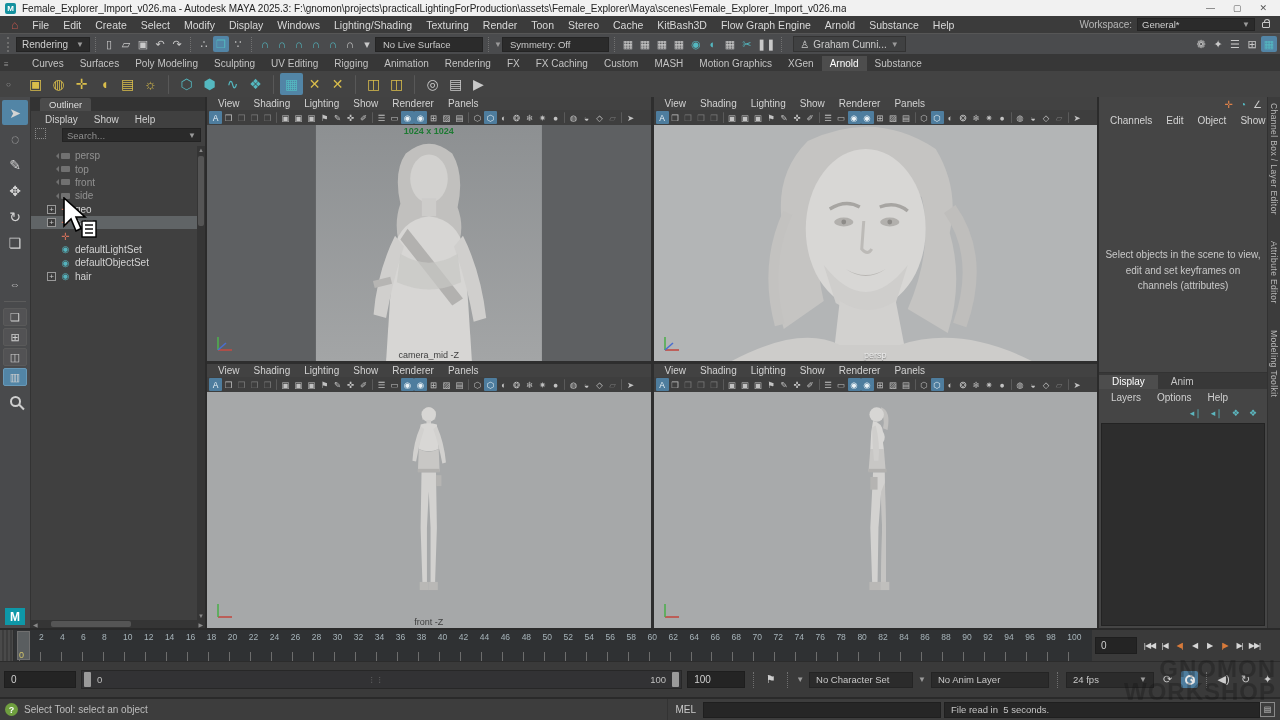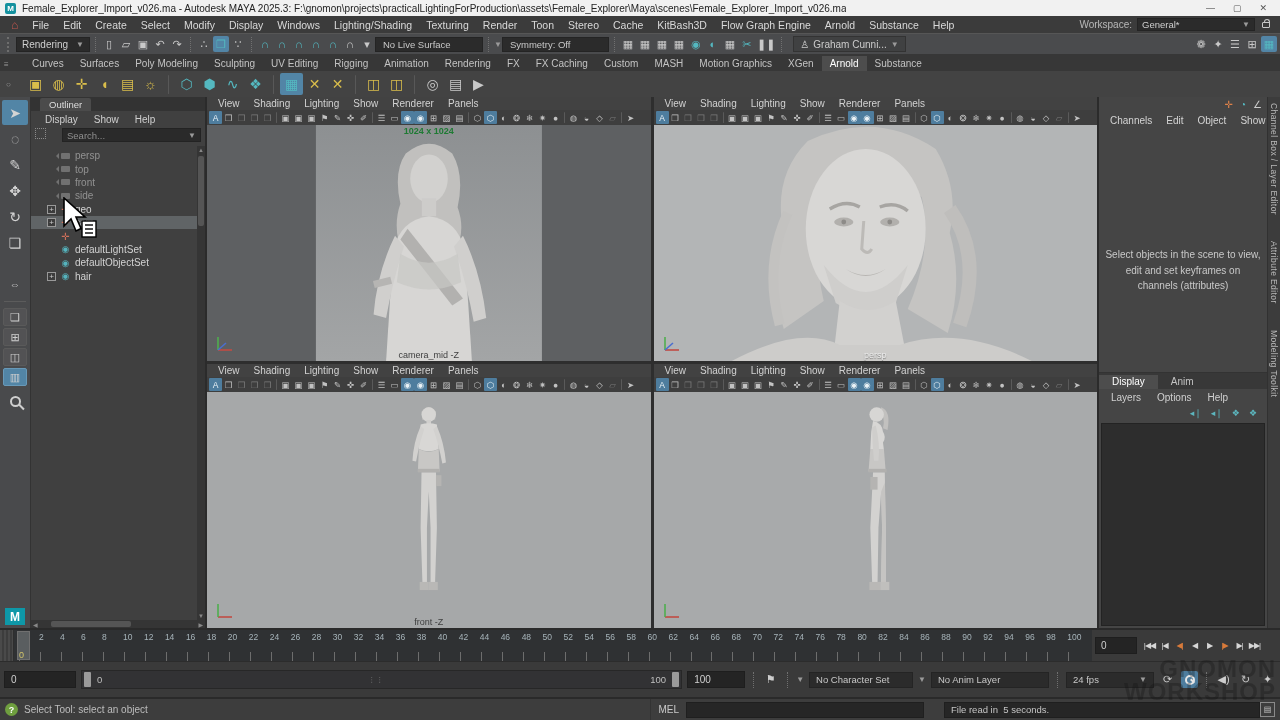--- a/index.html
+++ b/index.html
@@ -156,21 +156,21 @@
   .keyicon{width:9px;height:9px;position:relative;display:inline-block}
   .keyicon:before{content:"";position:absolute;left:0;top:0;width:6px;height:6px;border:2px solid #e6e6e6;border-radius:50%}
   .keyicon:after{content:"";position:absolute;left:5px;top:5px;width:5px;height:2px;background:#e6e6e6;transform:rotate(45deg)}
 
   
   .cmdrow{display:flex;align-items:center;background:#3d3d3d;border-top:2px solid #2a2a2a;font-size:10px}
   .help-left{flex:1;display:flex;align-items:center;gap:6px;padding-left:5px;color:#bdbdbd;border-right:1px solid #333;height:100%}
   .qicon{width:13px;height:13px;border-radius:50%;background:#6f9f3f;color:#fff;font-size:9px;font-weight:bold;display:flex;align-items:center;justify-content:center;flex:none}
   .mel-label{color:#c9c9c9;padding:0 7px}
   .mel-input{width:238px;height:16px;background:#262626;border:1px solid #1f1f1f}
-  .mel-result{width:316px;height:16px;background:#262626;border:1px solid #1f1f1f;color:#c5c5c5;font-size:9.5px;display:flex;align-items:center;padding:0 6px;margin-left:20px;white-space:pre}
+  .mel-result{width:316px;height:16px;background:#262626;border:1px solid #1f1f1f;color:#c5c5c5;font-size:9.5px;display:flex;align-items:center;padding:0 6px;margin-left:3px;white-space:pre}
   .script-icon{width:15px;height:15px;border:1px solid #8a8a8a;font-size:8px;display:flex;align-items:center;justify-content:center;color:#ccc;margin:0 5px 0 auto}
 
   .watermark{position:absolute;right:4px;bottom:16px;z-index:6;text-align:right;font-weight:bold;font-size:24px;line-height:.95;color:rgba(15,15,15,.28);letter-spacing:1px;pointer-events:none}
 </style>
 </head>
 <body>
 
 <div class="app">
 
   <div class="titlebar">

